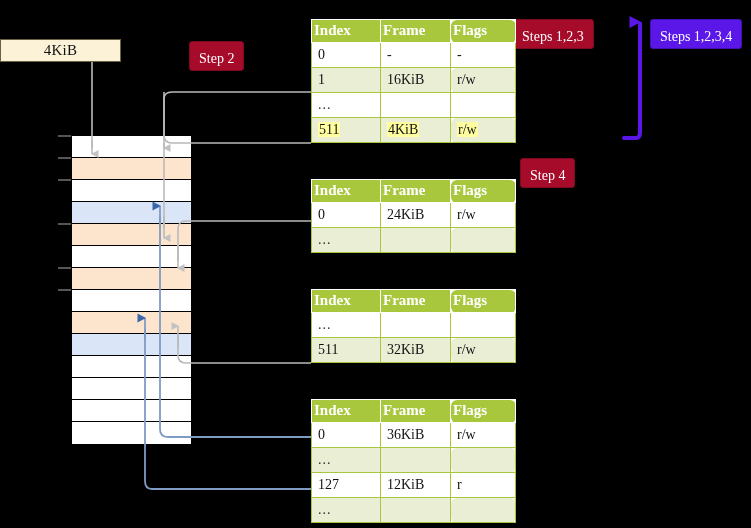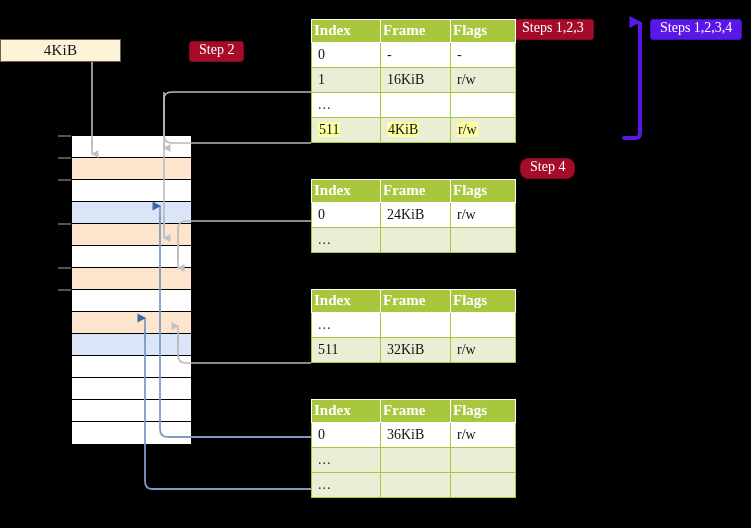--- a/index.html
+++ b/index.html
@@ -32,38 +32,38 @@
     align-items: center;
     justify-content: center;
     letter-spacing: 0.2px;
   }
 
   
   .badge {
     position: absolute;
     color: #ffffff;
     font-size: 14px;
-    padding: 0 9px 3px 9px;
+    padding: 9px 9px 3px 9px;
     border-radius: 3px;
     white-space: nowrap;
     line-height: 1.15;
   }
   .badge-red {
     background: #a60b2a;
     border: 1px solid #7d0a20;
     box-shadow: 0 1px 1px rgba(0,0,0,0.6);
   }
   .badge-blue {
     background: #5a17e8;
     border: 1px solid #4210b4;
   }
   #badge-step0  { left: 189px; top: 41px; }
   #badge-s123   { left: 512px; top: 19px; }
   #badge-s1234  { left: 650px; top: 19px; text-align: center; }
-  #badge-step4  { left: 520px; top: 158px; border-radius: 8px; }
+  #badge-step4  { left: 520px; top: 158px; }
 
   
   #mem-col {
     position: absolute;
     left: 71px;
     top: 135px;
     width: 119px;
     height: 279px;
     box-sizing: border-box;
     border: 1px solid #000000;
@@ -113,21 +113,21 @@
     padding: 2px 6px 3px 6px;
     border: 1px solid #a8c73d;
     color: #111111;
     height: 19px;
     vertical-align: middle;
   }
   .ptable tr.alt td { background: #e9eed5; }
   .ptable tr.plain td { background: #ffffff; }
   .ptable .col-i { width: 56px; }
   .ptable .col-f { width: 57px; margin-left: 15px; }
-  .ptable .col-g { width: 52px; }
+  .ptable .col-g { width: 52px; border-radius: 6px; }
   .hl { background: #ffffa0; padding: 0 1px; }
   .ptable td.dots { color: #333333; letter-spacing: 1px; }
 
   #table-0 { left: 311px; top: 19px; }
   #table-1 { left: 311px; top: 179px; }
   #table-2 { left: 311px; top: 289px; }
   #table-3 { left: 311px; top: 399px; }
 
   
   #wires {
@@ -260,20 +260,25 @@
         <tr class="plain">
           <td class="col-i">0</td>
           <td class="col-f">36KiB</td>
           <td class="col-g">r/w</td>
         </tr>
         <tr class="alt">
           <td class="col-i dots">...</td>
           <td class="col-f"></td>
           <td class="col-g"></td>
         </tr>
+        <tr class="plain">
+          <td class="col-i">127</td>
+          <td class="col-f">12KiB</td>
+          <td class="col-g">r</td>
+        </tr>
         <tr class="alt">
           <td class="col-i dots">...</td>
           <td class="col-f"></td>
           <td class="col-g"></td>
         </tr>
       </tbody>
     </table>
 
   <svg id="wires" viewBox="0 0 751 528" width="751" height="528">
     <defs>

